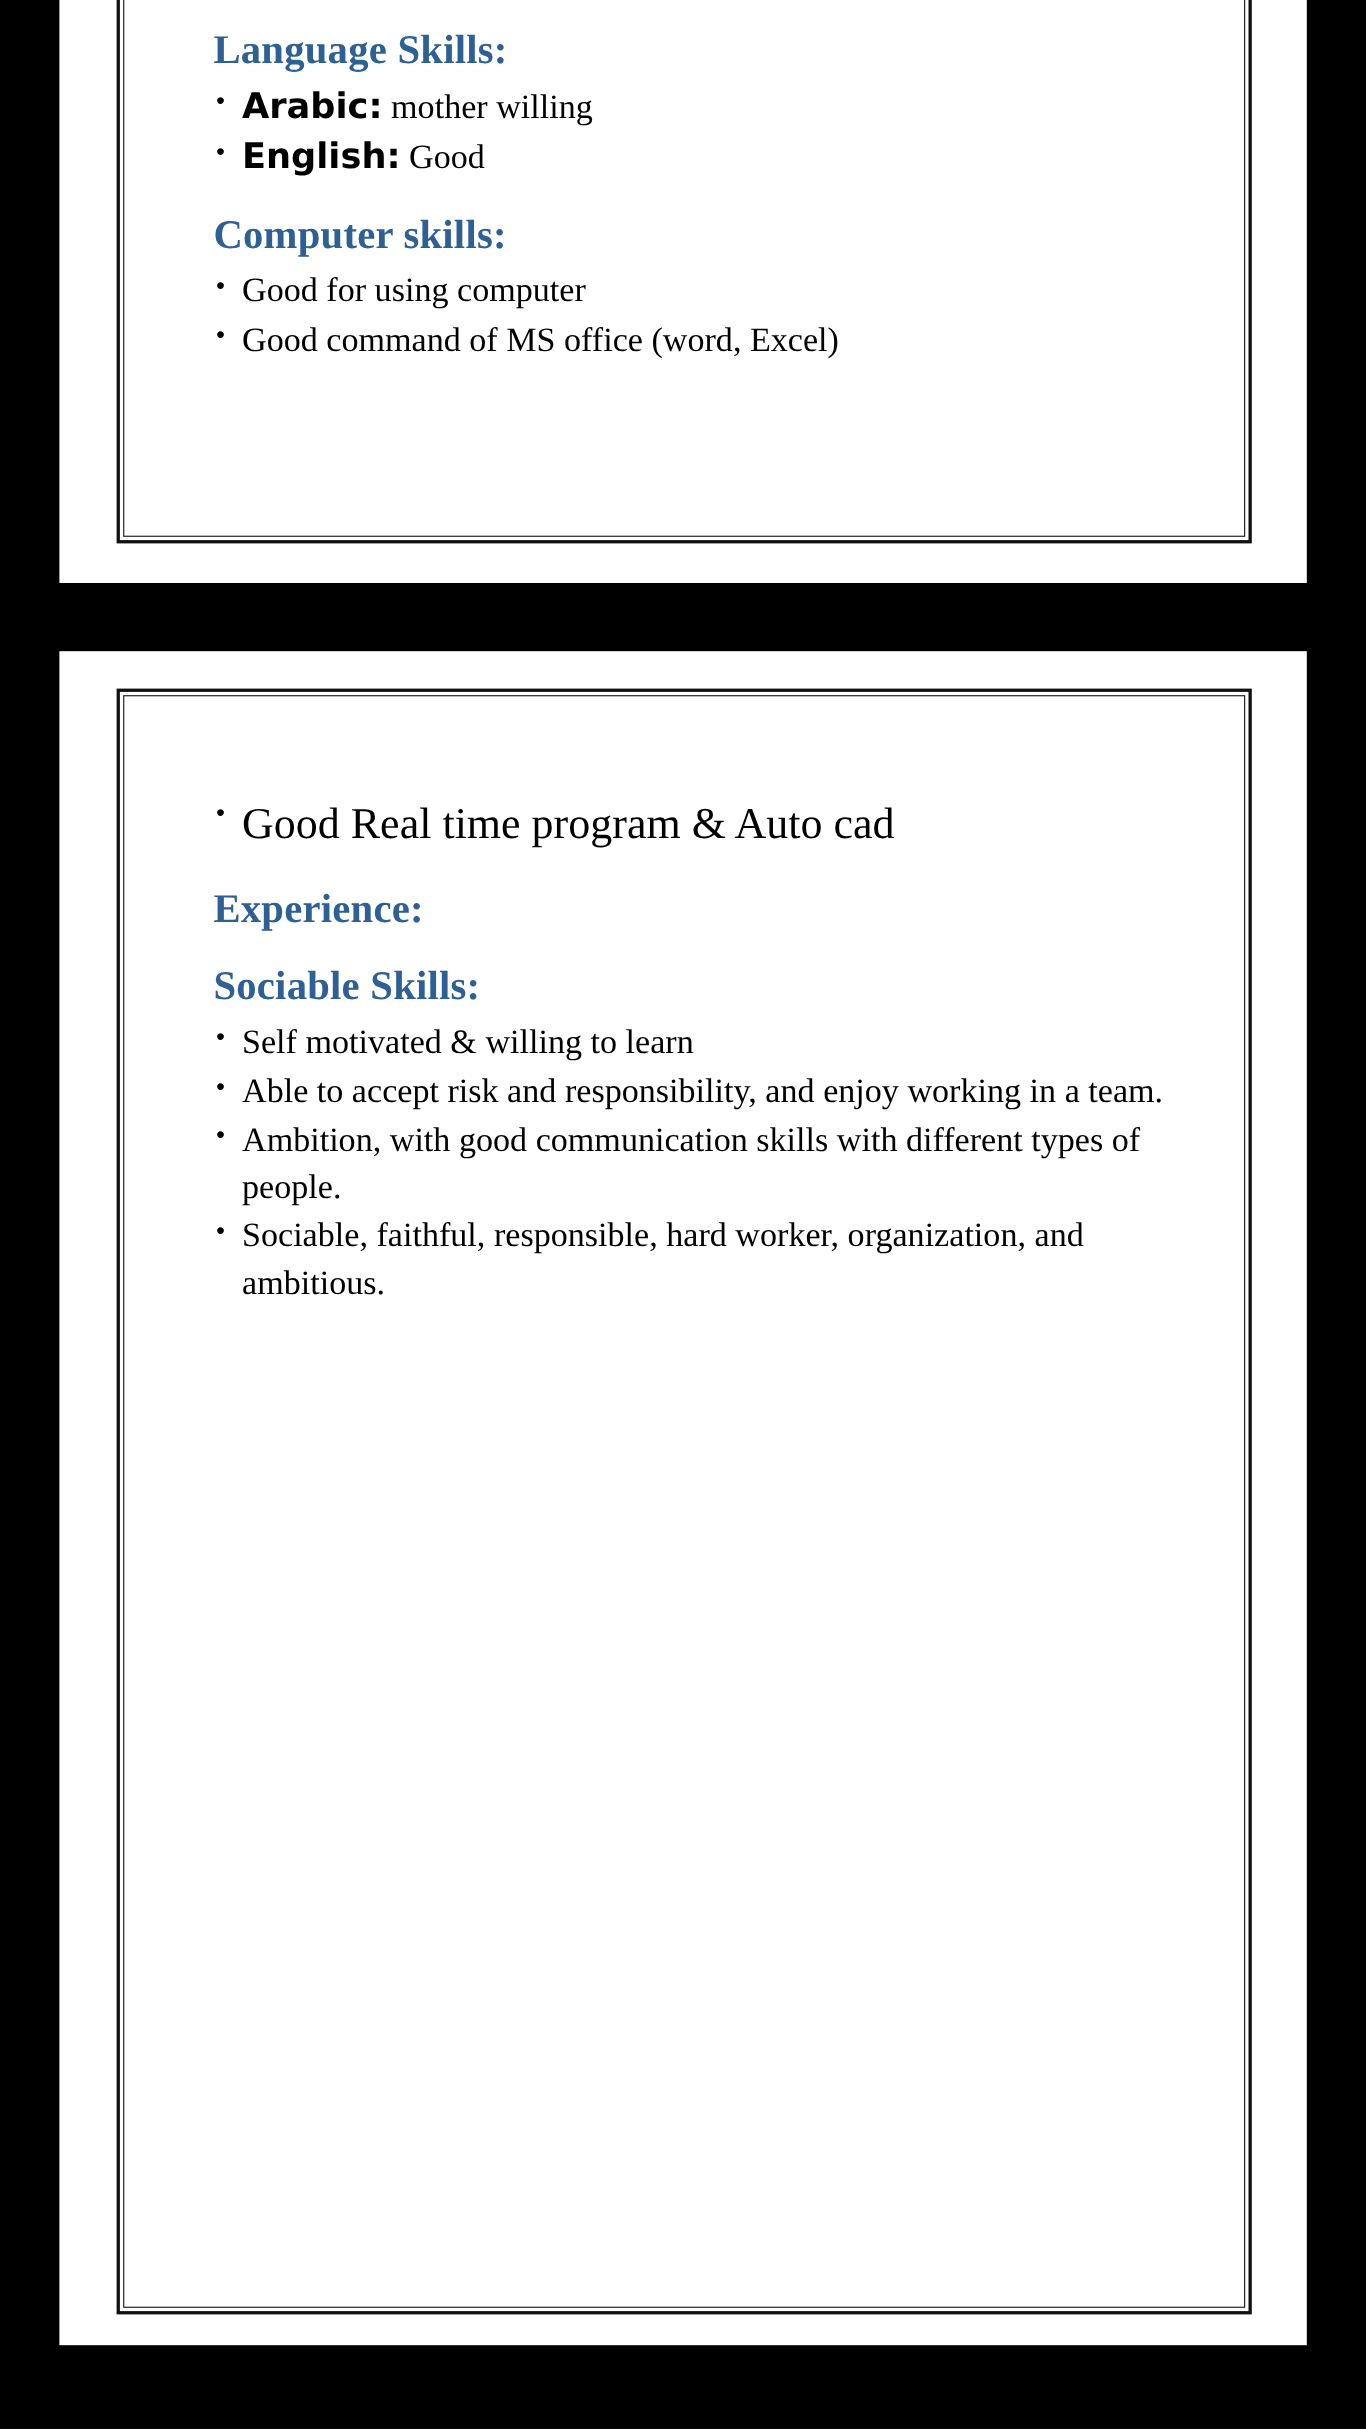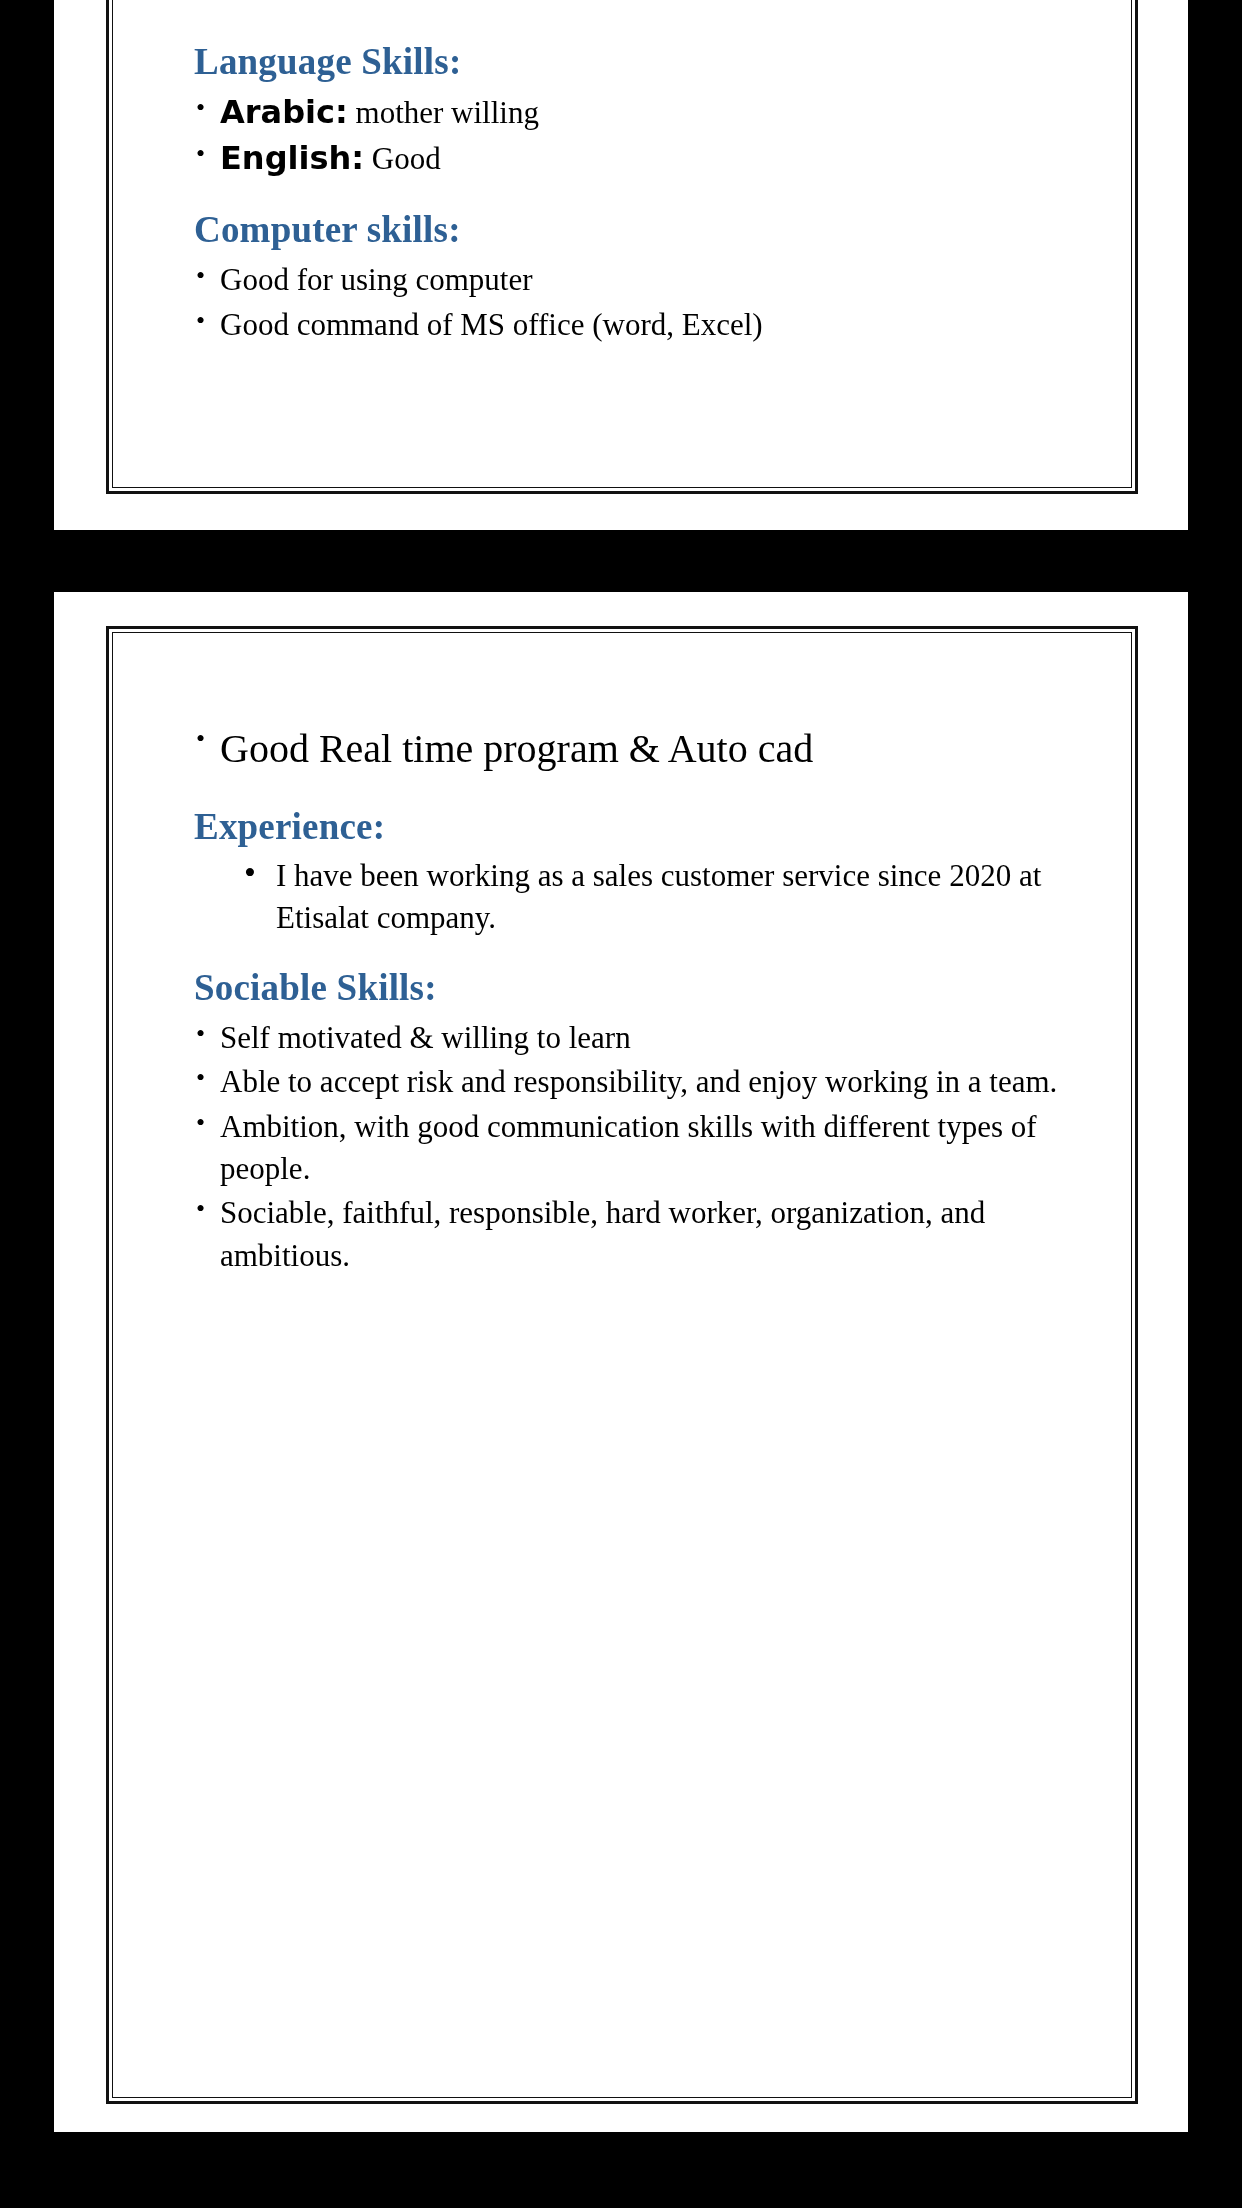--- a/index.html
+++ b/index.html
@@ -27,21 +27,21 @@
     position: relative;
     width: 1134px;
     background: #ffffff;
     box-sizing: border-box;
   }
 
   
   .page-one {
     height: 530px;
     margin-top: 0;
-    padding: 16px 0 0 0;
+    padding: 0 0 0 0;
   }
   .page-one .frame-outer {
     position: absolute;
     left: 52px;
     right: 50px;
     top: -14px;
     bottom: 36px;
     border: 3px solid #111;
   }
   .page-one .frame-inner {
@@ -200,21 +200,20 @@
     <div class="frame-outer"></div>
     <div class="frame-inner"></div>
 
     <div class="content">
 
       <p class="lead-bullet">Good Real time program &amp; Auto cad</p>
 
       <h2 class="section-heading">Experience:</h2>
 
       <ul class="bullets-indent">
-        <li class="heavy"><span>I have been working as a sales customer service since 2020 at Etisalat company.</span></li>
       </ul>
 
       <h2 class="section-heading">Sociable Skills:</h2>
 
       <ul class="bullets">
         <li><span>Self motivated &amp; willing to learn</span></li>
         <li><span>Able to accept risk and responsibility, and enjoy working in a team.</span></li>
         <li><span>Ambition, with good communication skills with different types of people.</span></li>
         <li><span>Sociable, faithful, responsible, hard worker, organization, and ambitious.</span></li>
       </ul>

